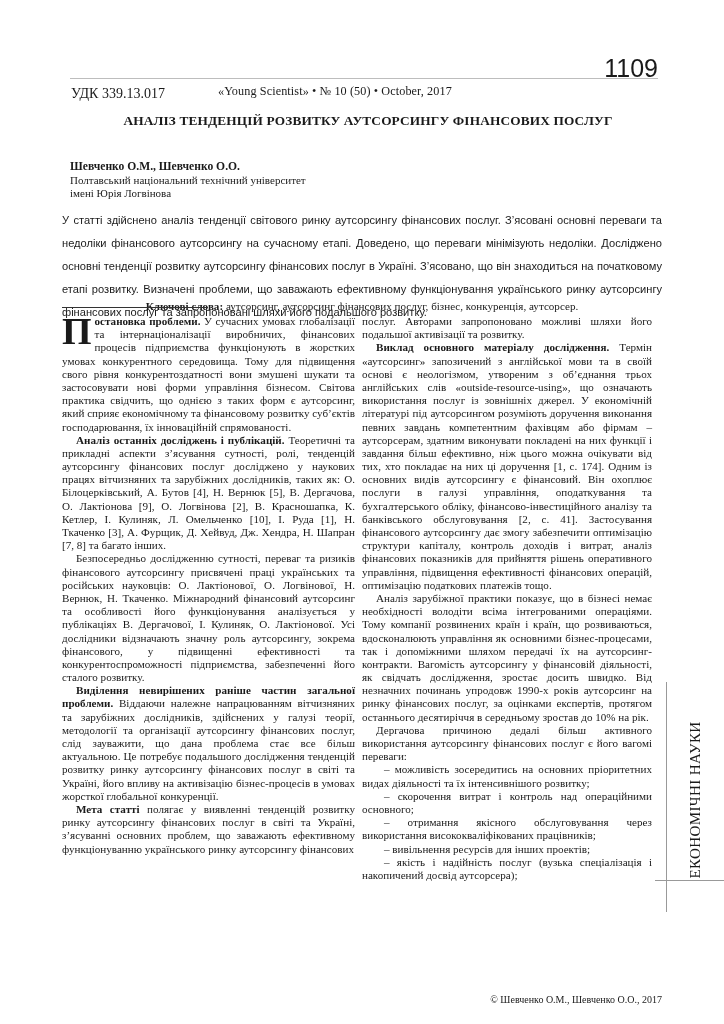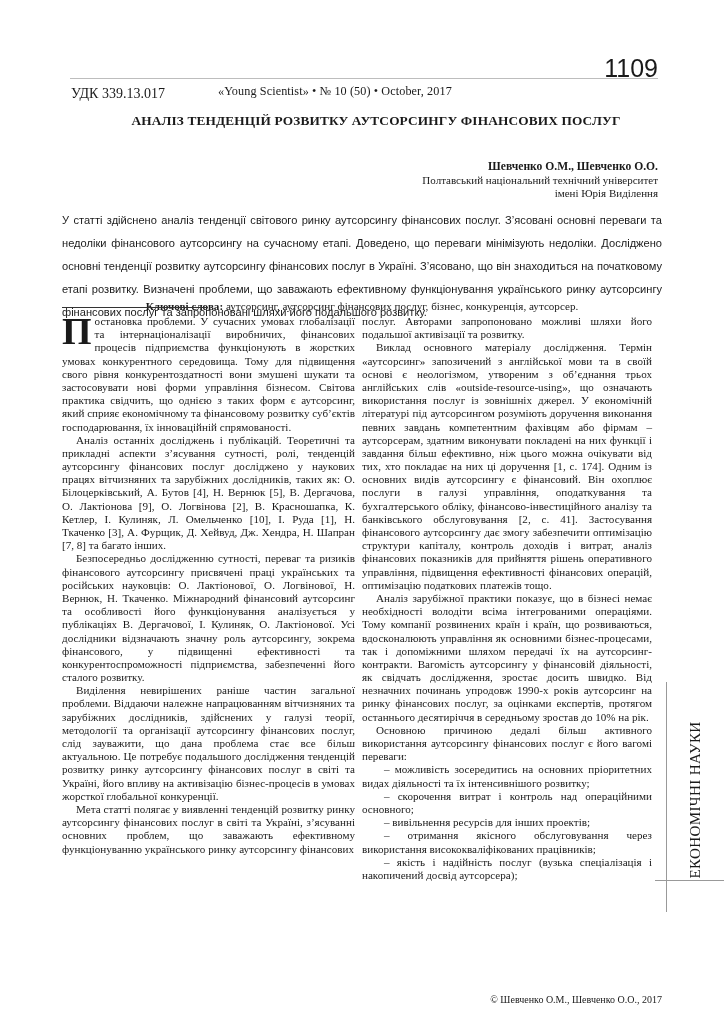--- a/index.html
+++ b/index.html
@@ -2,37 +2,37 @@
 <html><head>
 <meta charset="utf-8">
 <style>
   html, body { margin:0; padding:0; background:#ffffff; }
   body { width:724px; height:1024px; position:relative; overflow:hidden; color:#1a1a1a;
          font-family:"DejaVu Serif", "Liberation Serif", serif; }
   .header { position:absolute; left:70px; top:54px; width:588px; height:24px; border-bottom:1px solid #bdbdbd; }
   .header .journal { position:absolute; left:148px; top:6px; font-size:12.2px; font-family:Liberation Serif, serif; letter-spacing:0.1px;margin-top:24px; }
   .header .pagenum { position:absolute; right:0; top:0; font-size:25px; font-family:"Liberation Sans", sans-serif; }
   .udk { position:absolute; left:71px; top:86px; font-size:14px; font-family:"Liberation Serif", serif;text-align:right; }
-  .title { position:absolute; left:82px; top:112px; width:588px; text-align:center; font-weight:bold;
+  .title { position:absolute; left:74px; top:112px; width:588px; text-align:center; font-weight:bold;
            font-size:13.3px; line-height:17px; font-family:"Liberation Serif", serif; letter-spacing:0.15px; }
-  .authors { position:absolute; left:70px; top:160px; width:588px; text-align:right; font-family:"Liberation Serif", serif; }
+  .authors { position:absolute; left:70px; top:160px; width:588px; text-align:left; font-family:"Liberation Serif", serif; }
   .authors .names { font-weight:bold; font-size:11.6px; line-height:14px; }
   .authors .aff { font-size:11px; line-height:13px; }
   .abstract { position:absolute; left:62px; top:209px; width:600px; font-size:11.1px; line-height:23px; text-align:justify;
               font-family:Liberation Sans, sans-serif; }
   .keywords { position:absolute; left:62px; top:300px; width:600px; font-size:11.1px; font-family:"Liberation Serif", serif;text-align:center; }
   .keywords b { font-weight:bold; }
   .rule { position:absolute; left:62px; top:307px; width:146px; border-top:1px solid #333; }
   .col { position:absolute; top:315px; width:293px; font-size:11.1px; line-height:13.18px; text-align:justify;
          font-family:"Liberation Serif", serif; hyphens:auto; }
   .col.left { left:62px; }
   .col.right { left:362px; width:290px; }
   .col p { margin:0; text-indent:14px; }
   .col p.noind { text-indent:0; }
-  .col b { font-weight:normal; }
+  .col b { font-weight:bold; }
   .dropcap { float:left; font-size:38px; line-height:30px; font-weight:bold; margin:1px 3px 0 -14px; padding-left:14px; }
   .first { text-indent:0 !important; }
   .side-tab { position:absolute; left:666px; top:682px; width:58px; height:230px; border-left:1px solid #999; }
   .side-tab-bottom { position:absolute; left:655px; top:880px; width:69px; border-top:1px solid #999; }
   .side-tab .label { position:absolute; left:28px; top:118px; transform:translate(-50%,-50%) rotate(-90deg);
                      white-space:nowrap; font-size:15px; font-family:"Liberation Serif", serif; letter-spacing:0.4px; }
   .copyright { position:absolute; right:62px; top:994px; font-size:10px; font-family:"Liberation Serif", serif; }
 </style>
 </head>
 <body>
@@ -44,21 +44,21 @@
 
 <div class="udk">УДК 339.13.017</div>
 
 <div class="title">
   <div>АНАЛІЗ ТЕНДЕНЦІЙ РОЗВИТКУ АУТСОРСИНГУ ФІНАНСОВИХ ПОСЛУГ</div>
 </div>
 
 <div class="authors">
   <div class="names">Шевченко О.М., Шевченко О.О.</div>
   <div class="aff">Полтавський національний технічний університет</div>
-  <div class="aff">імені Юрія Виділення</div>
+  <div class="aff">імені Юрія Логвінова</div>
 </div>
 
 <div class="abstract">У статті здійснено аналіз тенденції світового ринку аутсорсингу фінансових послуг. З’ясовані основні переваги та недоліки фінансового аутсорсингу на сучасному етапі. Доведено, що переваги мінімізують недоліки. Досліджено основні тенденції розвитку аутсорсингу фінансових послуг в Україні. З’ясовано, що він знаходиться на початковому етапі розвитку. Визначені проблеми, що заважають ефективному функціонування українського ринку аутсорсингу фінансових послуг та запропоновані шляхи його подальшого розвитку.</div>
 
 <div class="keywords">
   <b>Ключові слова:</b><span> аутсорсинг, аутсорсинг фінансових послуг, бізнес, конкуренція, аутсорсер.</span>
 </div>
 
 <div class="rule"></div>
 
@@ -67,25 +67,25 @@
   <p><b>Аналіз останніх досліджень і публікацій.</b><span> Теоретичні та прикладні аспекти з’ясування сутності, ролі, тенденцій аутсорсингу фінансових послуг досліджено у наукових працях вітчизняних та зарубіжних дослідників, таких як: О. Білоцерківський, А. Бутов [4], Н. Вернюк [5], В. Дергачова, О. Лактіонова [9], О. Логвінова [2], В. Красношапка, К. Кетлер, І. Кулиняк, Л. Омельченко [10], І. Руда [1], Н. Ткаченко [3], А. Фурщик, Д. Хейвуд, Дж. Хендра, Н. Шапран [7, 8] та багато інших.</span></p>
   <p>Безпосередньо дослідженню сутності, переваг та ризиків фінансового аутсорсингу присвячені праці українських та російських науковців: О. Лактіонової, О. Логвінової, Н. Вернюк, Н. Ткаченко. Міжнародний фінансовий аутсорсинг та особливості його функціонування аналізується у публікаціях В. Дергачової, І. Кулиняк, О. Лактіонової. Усі дослідники відзначають значну роль аутсорсингу, зокрема фінансового, у підвищенні ефективності та конкурентоспроможності підприємства, забезпеченні його сталого розвитку.</p>
   <p><b>Виділення невирішених раніше частин загальної проблеми.</b><span> Віддаючи належне напрацюванням вітчизняних та зарубіжних дослідників, здійснених у галузі теорії, методології та організації аутсорсингу фінансових послуг, слід зауважити, що дана проблема стає все більш актуальною. Це потребує подальшого дослідження тенденцій розвитку ринку аутсорсингу фінансових послуг в світі та Україні, його впливу на активізацію бізнес-процесів в умовах жорсткої глобальної конкуренції.</span></p>
   <p><b>Мета статті</b><span> полягає у виявленні тенденцій розвитку ринку аутсорсингу фінансових послуг в світі та Україні, з’ясуванні основних проблем, що заважають ефективному функціонуванню українського ринку аутсорсингу фінансових</span></p>
 </div>
 
 <div class="col right">
   <p class="noind">послуг. Авторами запропоновано можливі шляхи його подальшої активізації та розвитку.</p>
   <p><b>Виклад основного матеріалу дослідження.</b><span> Термін «аутсорсинг» запозичений з англійської мови та в своїй основі є неологізмом, утвореним з об’єднання трьох англійських слів «outside-resource-using», що означають використання послуг із зовнішніх джерел. У економічній літературі під аутсорсингом розуміють доручення виконання певних завдань компетентним фахівцям або фірмам – аутсорсерам, здатним виконувати покладені на них функції і завдання більш ефективно, ніж цього можна очікувати від тих, хто покладає на них ці доручення [1, с. 174]. Одним із основних видів аутсорсингу є фінансовий. Він охоплює послуги в галузі управління, оподаткування та бухгалтерського обліку, фінансово-інвестиційного аналізу та банківського обслуговування [2, с. 41]. Застосування фінансового аутсорсингу дає змогу забезпечити оптимізацію структури капіталу, контроль доходів і витрат, аналіз фінансових показників для прийняття рішень оперативного управління, підвищення ефективності фінансових операцій, оптимізацію податкових платежів тощо.</span></p>
   <p>Аналіз зарубіжної практики показує, що в бізнесі немає необхідності володіти всіма інтегрованими операціями. Тому компанії розвинених країн і країн, що розвиваються, вдосконалюють управління як основними бізнес-процесами, так і допоміжними шляхом передачі їх на аутсорсинг-контракти. Вагомість аутсорсингу у фінансовій діяльності, як свідчать дослідження, зростає досить швидко. Від незначних починань упродовж 1990-х років аутсорсинг на ринку фінансових послуг, за оцінками експертів, протягом останнього десятиріччя в середньому зростав до 10% на рік.</p>
-  <p>Основною причиною дедалі більш активного використання аутсорсингу фінансових послуг є його вагомі переваги:</p>
+  <p>Дергачова причиною дедалі більш активного використання аутсорсингу фінансових послуг є його вагомі переваги:</p>
   <p style="text-indent:22px">– можливість зосередитись на основних пріоритетних видах діяльності та їх інтенсивнішого розвитку;</p>
   <p style="text-indent:22px">– скорочення витрат і контроль над операційними основного;</p>
+  <p style="text-indent:22px">– отримання якісного обслуговування через використання висококваліфікованих працівників;</p>
   <p style="text-indent:22px">– вивільнення ресурсів для інших проектів;</p>
-  <p style="text-indent:22px">– отримання якісного обслуговування через використання висококваліфікованих працівників;</p>
   <p style="text-indent:22px">– якість і надійність послуг (вузька спеціалізація і накопичений досвід аутсорсера);</p>
 </div>
 
 <div class="side-tab">
   <span class="label">ЕКОНОМІЧНІ НАУКИ</span>
 </div>
 <div class="side-tab-bottom"></div>
 
 <div class="copyright">© Шевченко О.М., Шевченко О.О., 2017</div>
 

